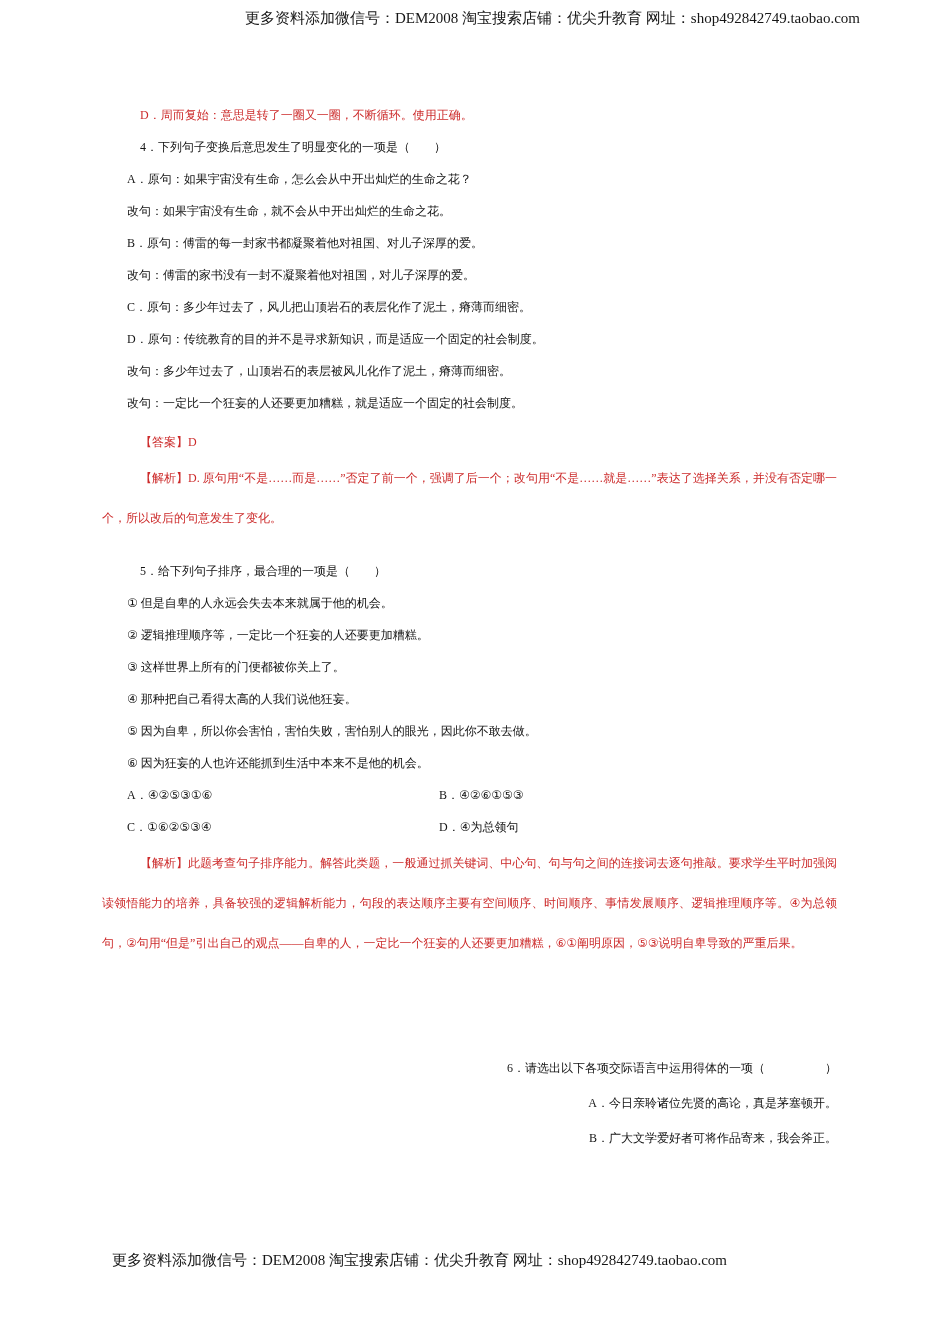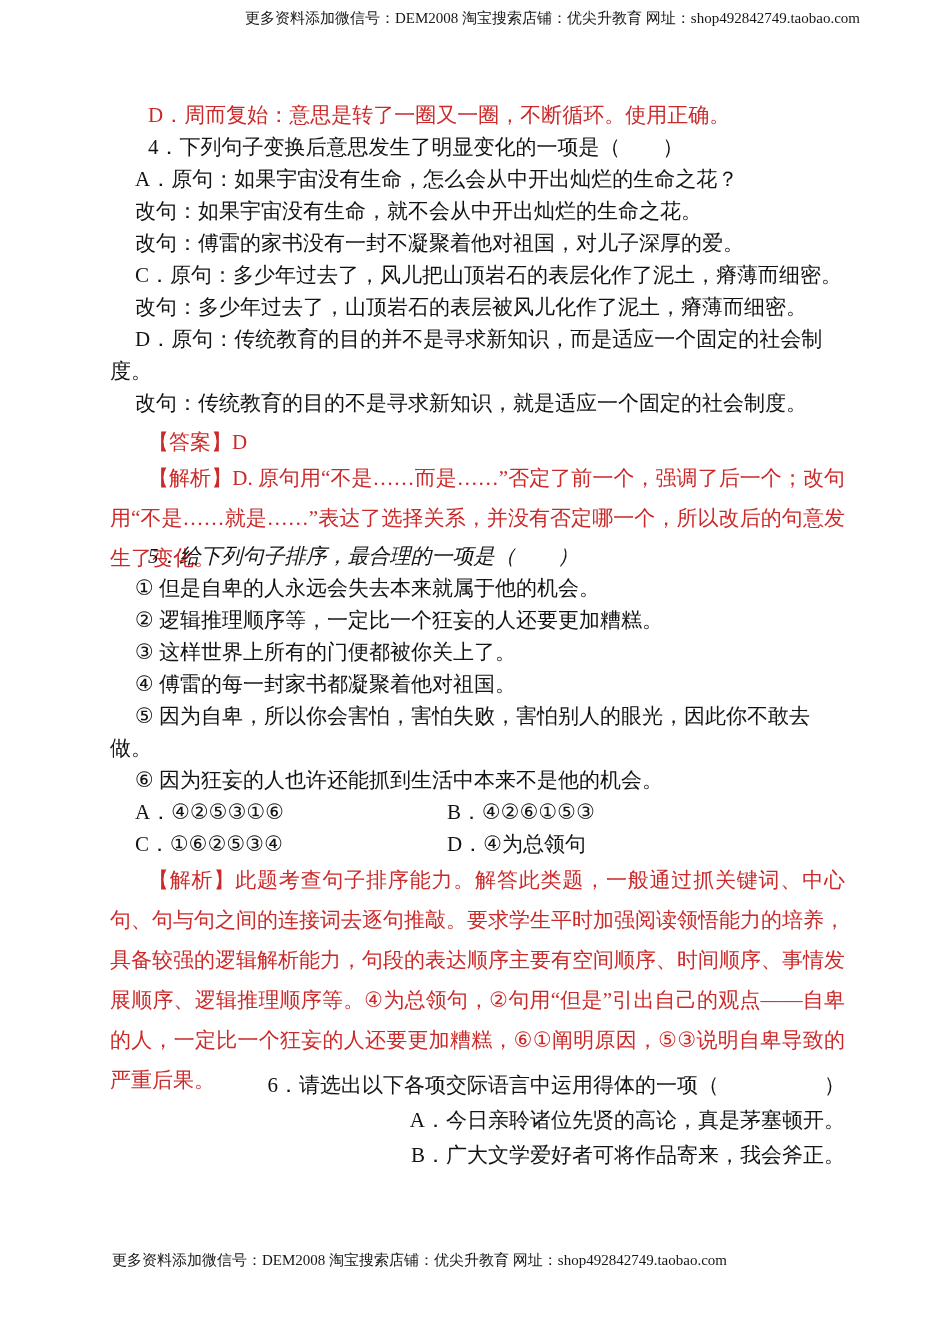--- a/index.html
+++ b/index.html
@@ -15,67 +15,68 @@
     position:absolute; top:9px; left:245px;
     font-size:15px; line-height:18px; color:#161616;
     white-space:nowrap;
   }
   .page-footer {
     position:absolute; top:1251px; left:112px;
     font-size:15px; line-height:18px; color:#161616;
     white-space:nowrap;
   }
   .content {
-    position:absolute; left:110px; top:99px; width:735px;
-    font-size:21px;
+    position:absolute; left:102px; top:99px; width:735px;
+    font-size:12px;
   }
   .ln  { margin:0; line-height:32px; }
   .ln6 { margin:0; line-height:35px;text-align:right; }
   .ind-q { text-indent:38px; }
   .ind-o { text-indent:25px; }
   .red { color:var(--red,#cc2a2a); }
   .analysis {
     margin:0; line-height:40px; text-indent:38px;
     text-align:justify; text-justify:inter-ideograph;
   }
   .analysis.h2 { height:80px; }
   .analysis.h5 { height:200px; }
   .ans-gap    { margin-top:7px; }
   .ans-gap-sm { margin-top:3px; }
-  .q5-start { margin-top:2px;font-style:italic; }
+  .q5-start { margin-top:17px; }
   .q6-start { margin-top:8px; }
   .choice-col { display:inline-block; width:312px; text-indent:0; }
 </style>
 </head>
 <body>
 
 <div class="page">
 
   <div class="page-header">更多资料添加微信号：DEM2008 淘宝搜索店铺：优尖升教育 网址：shop492842749.taobao.com</div>
 
   <div class="content">
 
     <p class="ln ind-q red">D．周而复始：意思是转了一圈又一圈，不断循环。使用正确。</p>
 
     <p class="ln ind-q">4．下列句子变换后意思发生了明显变化的一项是（　　）</p>
     <p class="ln ind-o">A．原句：如果宇宙没有生命，怎么会从中开出灿烂的生命之花？</p>
     <p class="ln ind-o">改句：如果宇宙没有生命，就不会从中开出灿烂的生命之花。</p>
+    <p class="ln ind-o">B．原句：傅雷的每一封家书都凝聚着他对祖国、对儿子深厚的爱。</p>
     <p class="ln ind-o">改句：傅雷的家书没有一封不凝聚着他对祖国，对儿子深厚的爱。</p>
     <p class="ln ind-o">C．原句：多少年过去了，风儿把山顶岩石的表层化作了泥土，瘠薄而细密。</p>
+    <p class="ln ind-o">D．原句：传统教育的目的并不是寻求新知识，而是适应一个固定的社会制度。</p>
     <p class="ln ind-o">改句：多少年过去了，山顶岩石的表层被风儿化作了泥土，瘠薄而细密。</p>
-    <p class="ln ind-o">D．原句：传统教育的目的并不是寻求新知识，而是适应一个固定的社会制度。</p>
-    <p class="ln ind-o">改句：传统教育的目的不是寻求新知识，就是适应一个固定的社会制度。</p>
+    <p class="ln ind-o">改句：一定比一个狂妄的人还要更加糟糕，就是适应一个固定的社会制度。</p>
     <p class="ln ind-q red ans-gap">【答案】D</p>
     <p class="analysis h2 red">【解析】D. 原句用“不是……而是……”否定了前一个，强调了后一个；改句用“不是……就是……”表达了选择关系，并没有否定哪一个，所以改后的句意发生了变化。</p>
 
     <p class="ln ind-q q5-start">5．给下列句子排序，最合理的一项是（　　）</p>
     <p class="ln ind-o">① 但是自卑的人永远会失去本来就属于他的机会。</p>
     <p class="ln ind-o">② 逻辑推理顺序等，一定比一个狂妄的人还要更加糟糕。</p>
     <p class="ln ind-o">③ 这样世界上所有的门便都被你关上了。</p>
-    <p class="ln ind-o">④ 傅雷的每一封家书都凝聚着他对祖国。</p>
+    <p class="ln ind-o">④ 那种把自己看得太高的人我们说他狂妄。</p>
     <p class="ln ind-o">⑤ 因为自卑，所以你会害怕，害怕失败，害怕别人的眼光，因此你不敢去做。</p>
     <p class="ln ind-o">⑥ 因为狂妄的人也许还能抓到生活中本来不是他的机会。</p>
     <p class="ln ind-o"><span class="choice-col">A．④②⑤③①⑥</span><span>B．④②⑥①⑤③</span></p>
     <p class="ln ind-o"><span class="choice-col">C．①⑥②⑤③④</span><span>D．④为总领句</span></p>
     <p class="analysis h5 red">【解析】此题考查句子排序能力。解答此类题，一般通过抓关键词、中心句、句与句之间的连接词去逐句推敲。要求学生平时加强阅读领悟能力的培养，具备较强的逻辑解析能力，句段的表达顺序主要有空间顺序、时间顺序、事情发展顺序、逻辑推理顺序等。④为总领句，②句用“但是”引出自己的观点——自卑的人，一定比一个狂妄的人还要更加糟糕，⑥①阐明原因，⑤③说明自卑导致的严重后果。</p>
 
     <p class="ln6 ind-q q6-start">6．请选出以下各项交际语言中运用得体的一项（　　　　　）</p>
     <p class="ln6 ind-q">A．今日亲聆诸位先贤的高论，真是茅塞顿开。</p>
     <p class="ln6 ind-q">B．广大文学爱好者可将作品寄来，我会斧正。</p>
 

